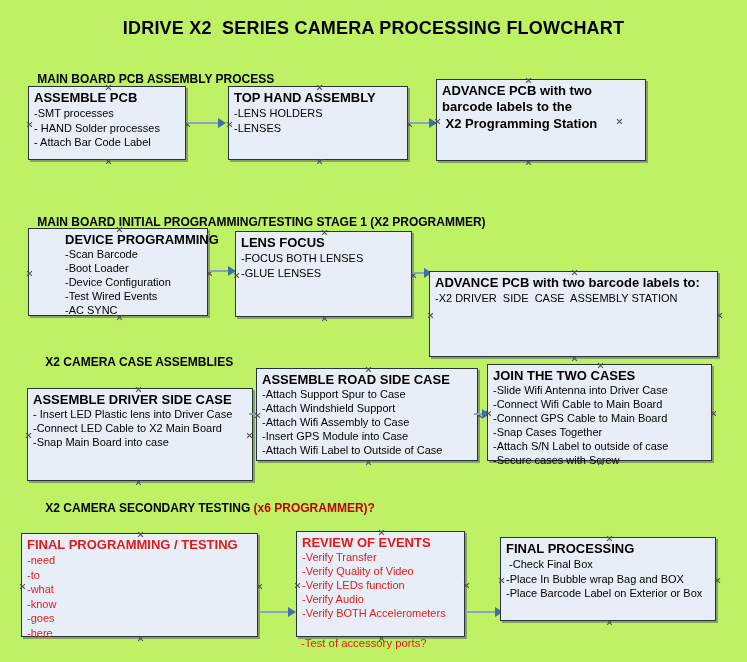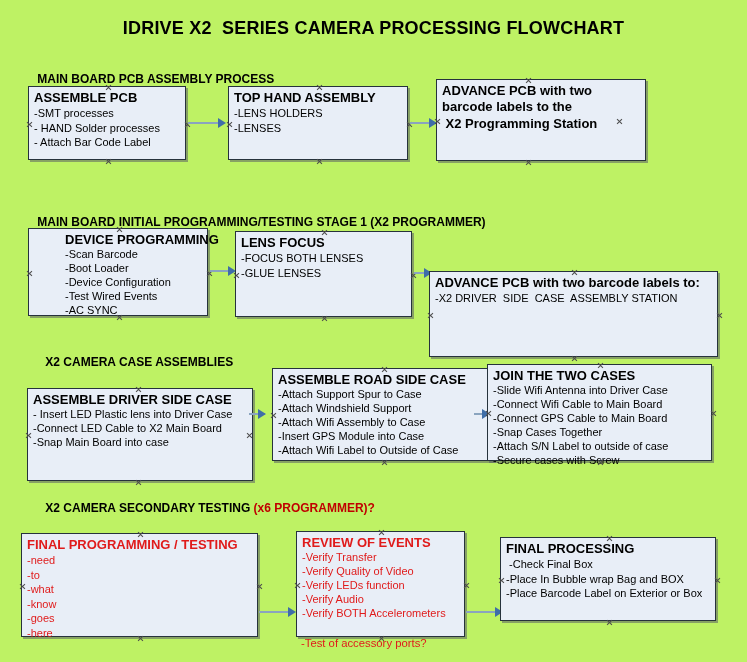--- a/index.html
+++ b/index.html
@@ -222,21 +222,21 @@
     <div class="n-line">-Snap Main Board into case</div>
     <div class="handle" style="left:110px; top:0px;"></div>
     <div class="handle" style="left:110px; top:93px;"></div>
     <div class="handle" style="left:0px;   top:46px;"></div>
     <div class="handle" style="left:221px; top:46px;"></div>
   </div>
 
   <div class="conn" style="left:249px; top:413px; width:16px;"></div>
   <div class="arrowhead" style="left:258px; top:409px;"></div>
 
-  <div class="node tight" style="left:272px; top:368px; width:222px; height:93px;">
+  <div class="node tight" style="left:256px; top:368px; width:222px; height:93px;">
     <div class="n-title">ASSEMBLE ROAD SIDE CASE</div>
     <div class="n-line">-Attach Support Spur to Case</div>
     <div class="n-line">-Attach Windshield Support</div>
     <div class="n-line">-Attach Wifi Assembly to Case</div>
     <div class="n-line">-Insert GPS Module into Case</div>
     <div class="n-line">-Attach Wifi Label to Outside of Case</div>
     <div class="handle" style="left:111px; top:0px;"></div>
     <div class="handle" style="left:111px; top:93px;"></div>
     <div class="handle" style="left:0px;   top:46px;"></div>
     <div class="handle" style="left:222px; top:46px;"></div>

